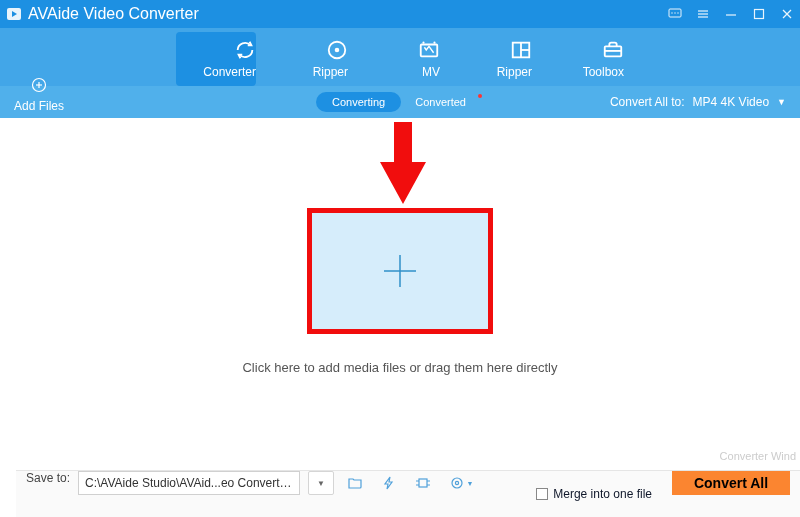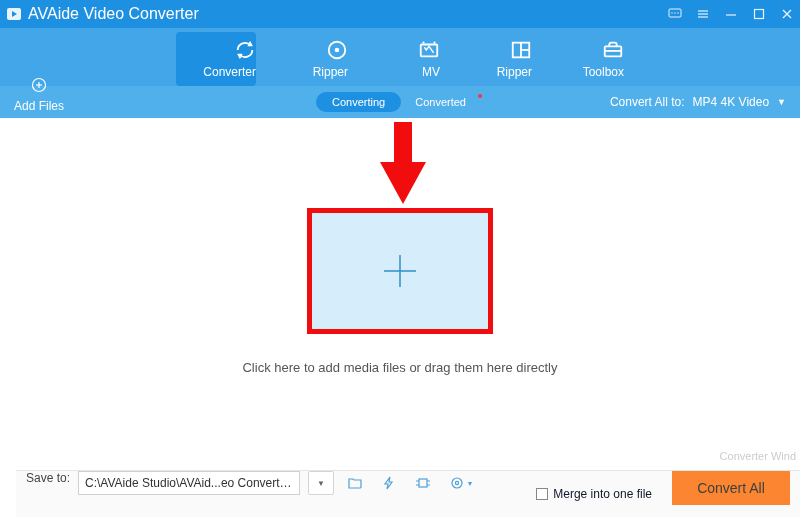--- a/index.html
+++ b/index.html
@@ -32,21 +32,21 @@
   .droptext { position:absolute; top: 242px; width:100%; text-align:center; font-size:13px; color:#555;}
   .wm { position:absolute; right:4px; bottom:8px; font-size:11px; color:#ccc;}
 
   
   .bottombar { position:absolute; left:0; right:0; bottom:0; height:47px; border-top:1px solid #e5e5e5; background:#fafafa; display:flex; padding:0 10px; font-size:12px; color:#444; gap:8px;margin-left:16px;}
   .pathbox { border:1px solid #d0d0d0; height:24px; width:222px; padding:0 6px; display:flex; align-items:center; color:#333; background:#fff;}
   .iconbtn { width:26px; height:24px; border:1px solid #d5d5d5; background:#fff; display:flex; align-items:center; justify-content:center; color:#4fa0da; cursor:pointer; border-radius:2px;}
   .iconbtn.flat { border:none; background:transparent; }
   .merge { margin-left:auto; display:flex; align-items:center; gap:5px; color:#0f172a;}
   .merge .cb { width:12px;height:12px;border:1px solid #888;background:#fff;}
-  .convertall { width:118px; height:34px; background:#fb8530; color:#404040; border:none; font-size:14px; margin-left:12px; cursor:pointer;}
+  .convertall { width:118px; height:24px; background:#fb8530; color:#000000; border:none; font-size:14px; margin-left:12px; cursor:pointer;font-weight:bold;}
   svg { display:block; }
 </style>
 </head>
 <body>
 
 <div class="titlebar">
   <span class="logo">
     <svg viewBox="0 0 16 16">
         <rect x="1" y="2" width="14" height="12" rx="2" fill="#fff" opacity=".9"></rect>
         <polygon points="6,5 6,11 11,8" fill="#1d90e2"></polygon>

